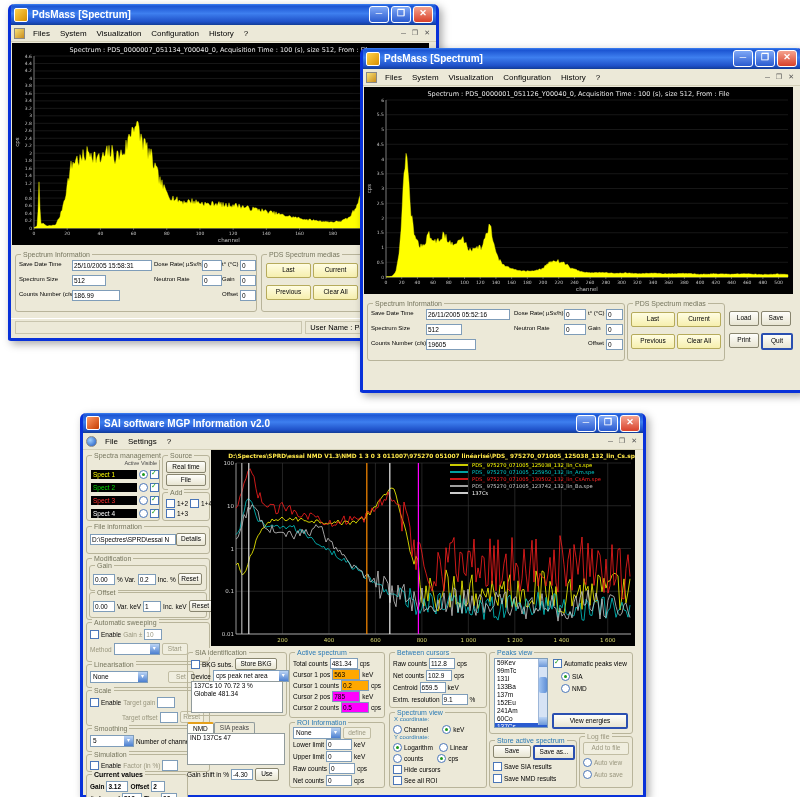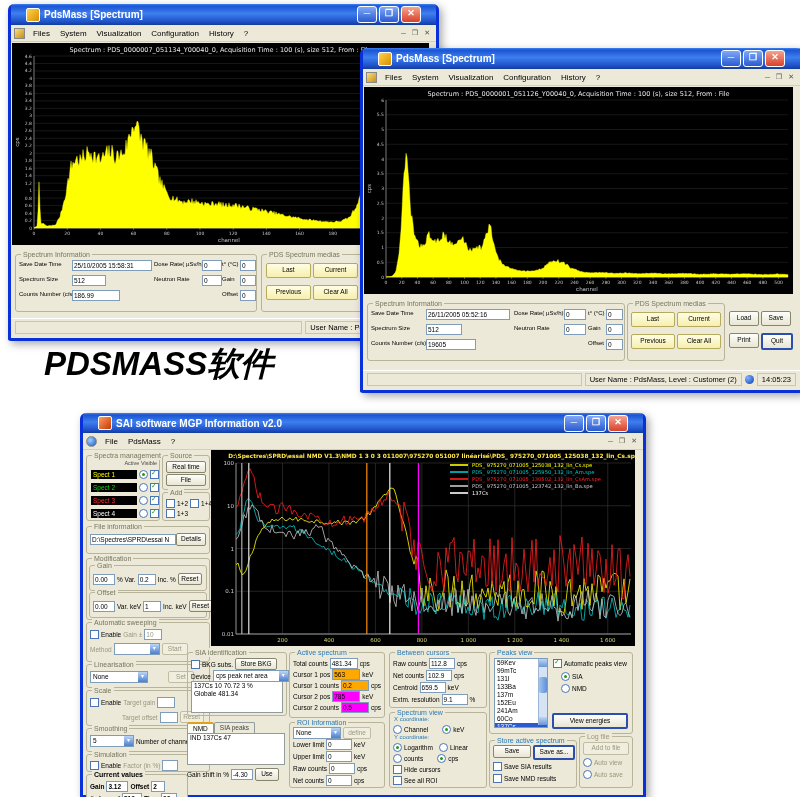--- a/index.html
+++ b/index.html
@@ -1,21 +1,21 @@
 <!DOCTYPE html>
 <html><head>
 <meta charset="utf-8">
 <style>
   html,body{margin:0;padding:0;background:#fff;}
   #stage{position:relative;width:800px;height:797px;background:#fff;overflow:hidden;
          font-family:"Liberation Sans",sans-serif;}
   
   .xpwin{position:absolute;background:#ECE9D8;border:3px solid #0831D9;border-top:none;
          border-radius:6px 6px 3px 3px;box-shadow:3px 3px 8px rgba(0,0,0,.35);}
-  .titlebar{height:21px;border-radius:4px 4px 0 0;display:flex;align-items:center;padding:0 15px;
+  .titlebar{height:21px;border-radius:4px 4px 0 0;display:flex;align-items:center;padding:0 3px;
         background:linear-gradient(180deg,#3C81F3 0%,#1B54D2 10%,#3E7FEF 45%,#1E50C8 85%,#123C96 100%);
         color:#fff;font-weight:bold;font-size:10px;white-space:nowrap;}
   .appicon{width:12px;height:12px;background:linear-gradient(135deg,#ffd24d,#d98f00);border:1px solid #fff;
         border-radius:2px;margin-right:4px;flex:none;}
   .tspacer{flex:1;}
   .tbtn{width:18px;height:15px;margin-left:2px;flex:none;border:1px solid #fff;border-radius:3px;
         color:#fff;font-size:9px;line-height:13px;text-align:center;
         background:linear-gradient(180deg,#7FA8F6,#2A5BD0);}
   .tbtn.close{background:linear-gradient(180deg,#F5A38E,#D8412B);}
   .menubar{height:16px;display:flex;align-items:center;font-size:8px;color:#000;background:#ECE9D8;
@@ -204,21 +204,20 @@
       <div class="btn yellow" style="position:absolute;left:4px;top:30px;width:43px;">Previous</div>
       <div class="btn yellow" style="position:absolute;left:51px;top:30px;width:43px;">Clear All</div>
     </div>
     <div class="statusbar">
       <span class="scell" style="flex:1"></span>
       <span class="scell">User Name : PdsMass, Level : Cus</span>
     </div>
   </div>
 </div>
 
-<div class="caption" style="left:44px;top:342px;">PDSMASS软件</div>
 
 <div class="xpwin" style="left:360px;top:48px;width:437px;height:342px;z-index:2">
   <div class="titlebar">
     <span class="appicon"></span>
     <span>PdsMass   [Spectrum]</span>
     <span class="tspacer"></span>
     <span class="tbtn">─</span>
     <span class="tbtn">❐</span>
     <span class="tbtn close">✕</span>
   </div>
@@ -348,42 +347,36 @@
       <span class="glabel">PDS Spectrum medias</span>
       <div class="btn yellow" style="position:absolute;left:3px;top:8px;width:42px;">Last</div>
       <div class="btn yellow" style="position:absolute;left:49px;top:8px;width:42px;">Current</div>
       <div class="btn yellow" style="position:absolute;left:3px;top:30px;width:42px;">Previous</div>
       <div class="btn yellow" style="position:absolute;left:49px;top:30px;width:42px;">Clear All</div>
     </div>
     <div class="btn" style="position:absolute;left:366px;top:225px;width:28px;">Load</div>
     <div class="btn" style="position:absolute;left:398px;top:225px;width:28px;">Save</div>
     <div class="btn" style="position:absolute;left:366px;top:247px;width:28px;">Print</div>
     <div class="btn" style="position:absolute;left:398px;top:247px;width:28px;border-width:2px;border-color:#2a4fb0;">Quit</div>
-    <div class="statusbar">
-      <span class="scell" style="flex:1"></span>
-      <span class="scell">User Name : PdsMass, Level : Customer (2)</span>
-      <span class="bluedot"></span>
-      <span class="scell">14:05:23</span>
-    </div>
   </div>
 </div>
 
 <div class="xpwin" style="left:80px;top:413px;width:560px;height:382px;z-index:3">
   <div class="titlebar" style="height:20px;">
     <span class="appicon" style="background:linear-gradient(135deg,#ff9a66,#c43b00);"></span>
     <span>SAI software MGP Information v2.0</span>
     <span class="tspacer"></span>
     <span class="tbtn">─</span>
     <span class="tbtn">❐</span>
     <span class="tbtn close">✕</span>
   </div>
   <div class="menubar">
     <span class="micon" style="border-radius:50%;background:radial-gradient(circle at 35% 35%,#9fd0ff,#1a55c0);"></span>
     <span class="menuitem">File</span>
-    <span class="menuitem">PdsMass</span>
+    <span class="menuitem">Settings</span>
     <span class="menuitem">?</span>
     <span class="tspacer"></span>
     <span class="mdibtn">─</span>
     <span class="mdibtn">❐</span>
     <span class="mdibtn">✕</span>
   </div>
   <div class="client" style="height:340px;">
 
     <div class="group" style="left:3px;top:5px;width:72px;height:64px;">
       <span class="glabel">Spectra management</span>

